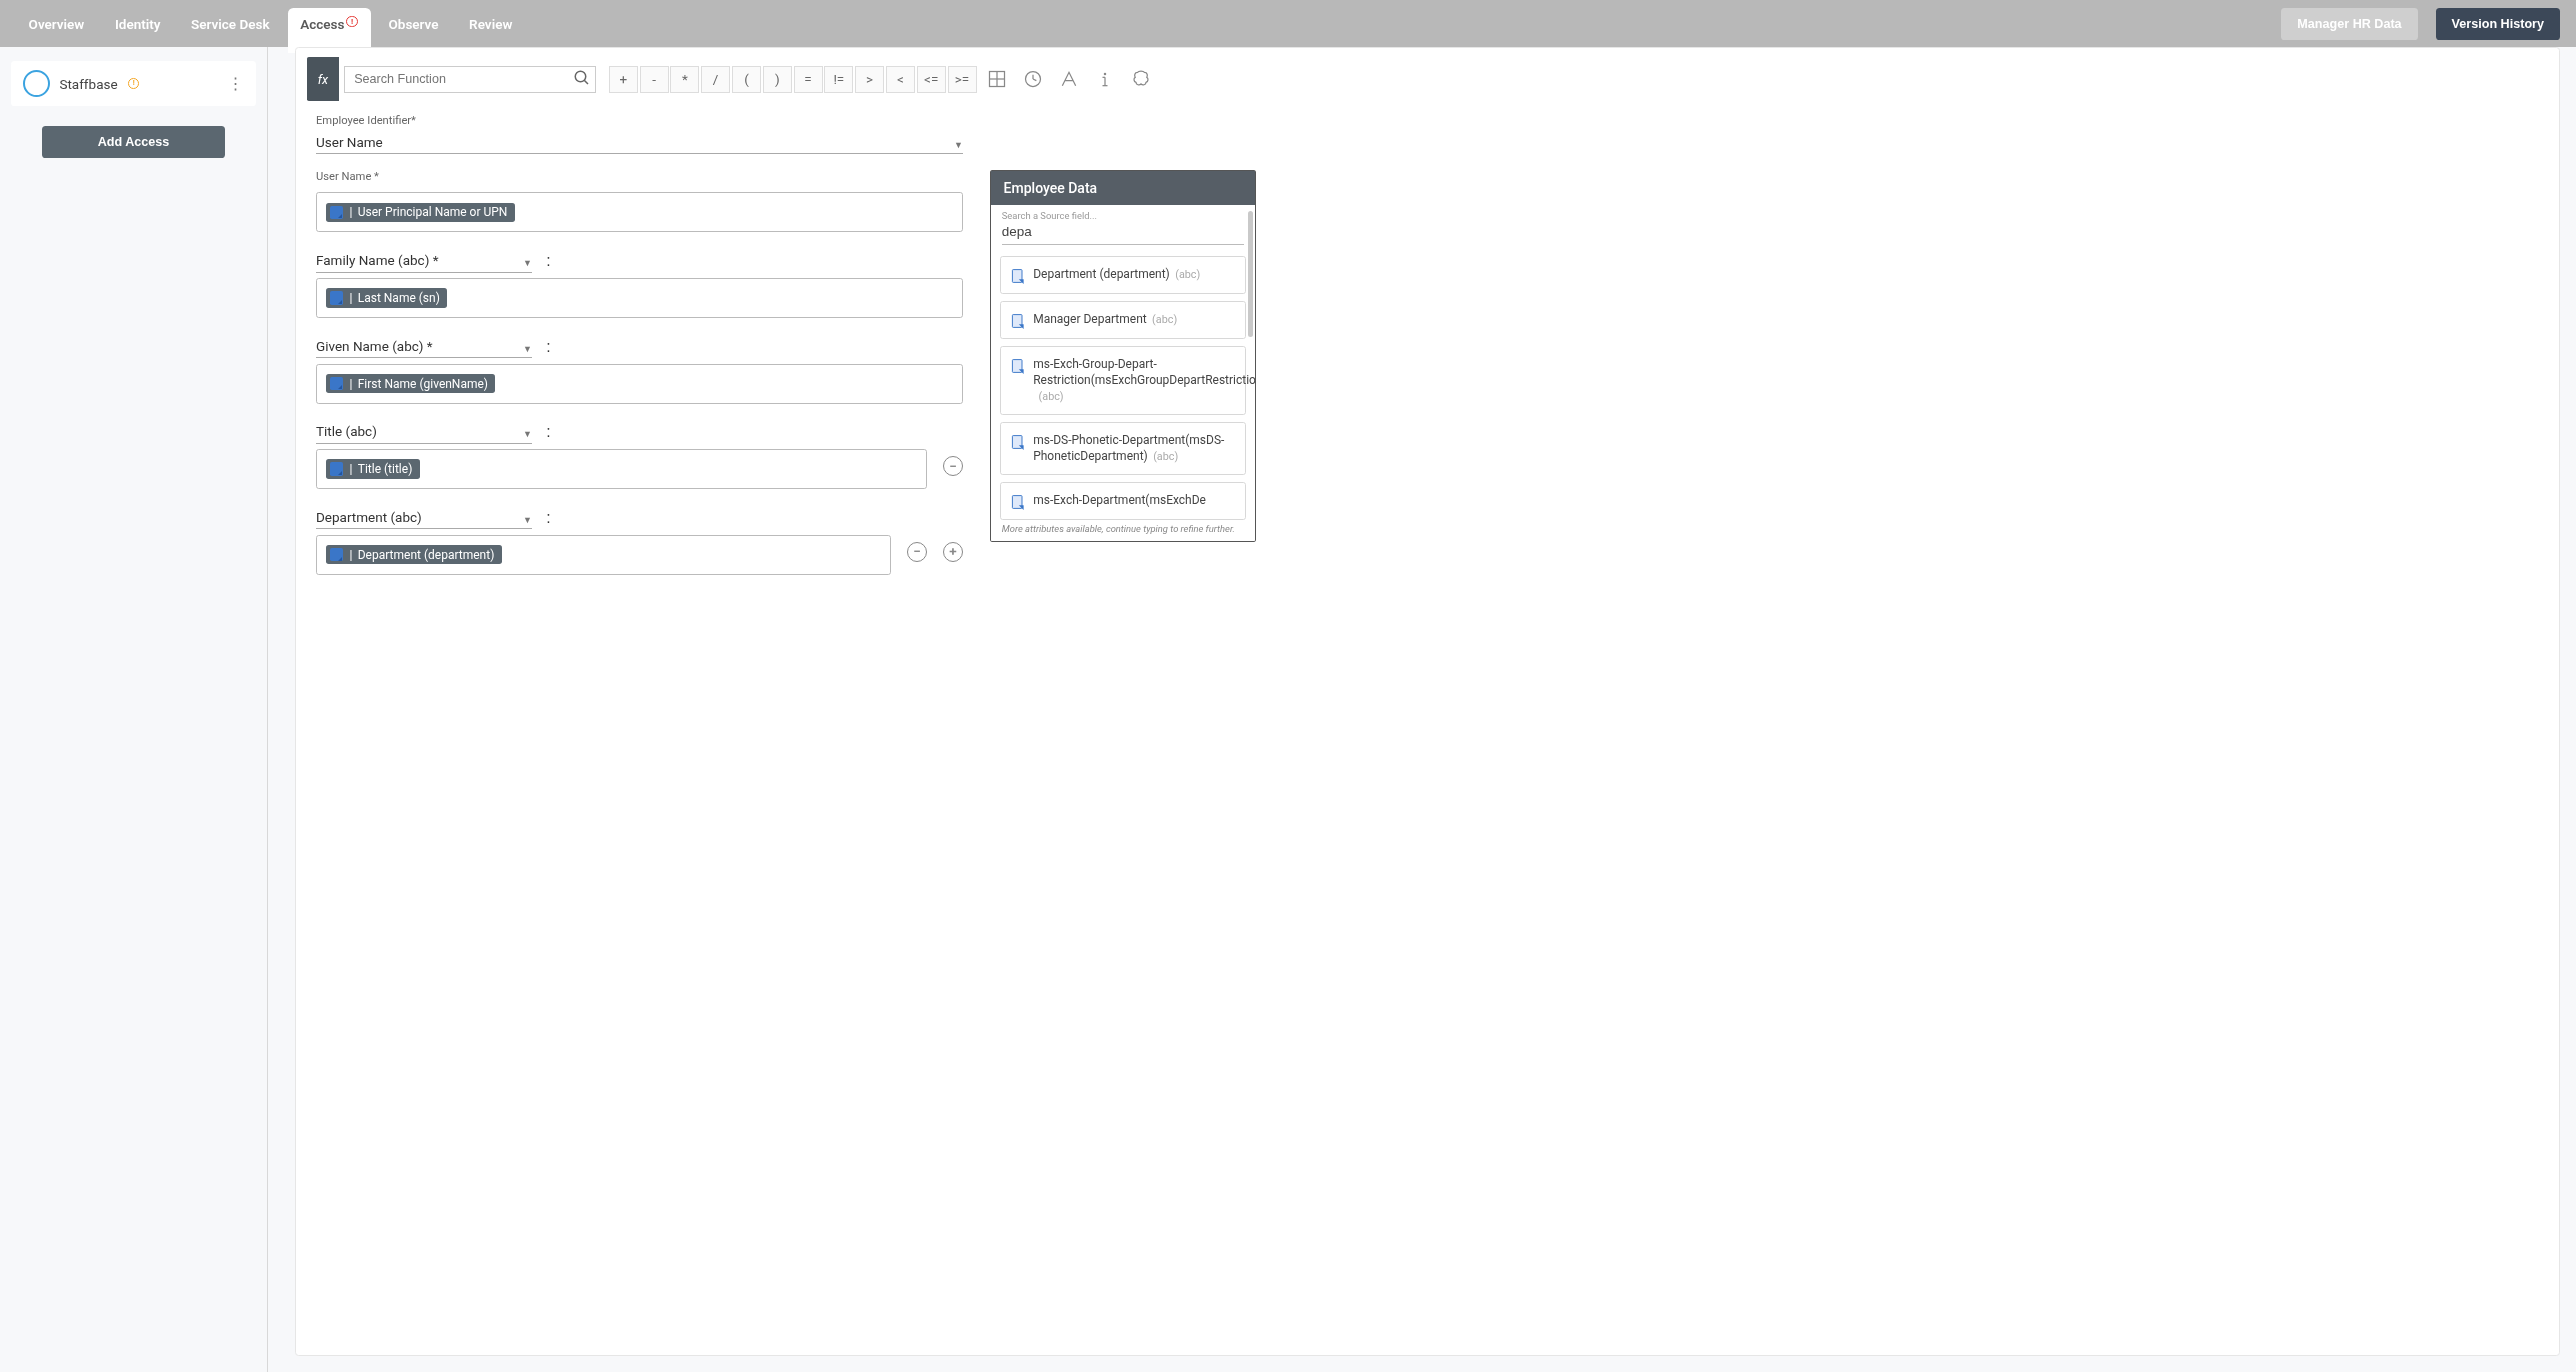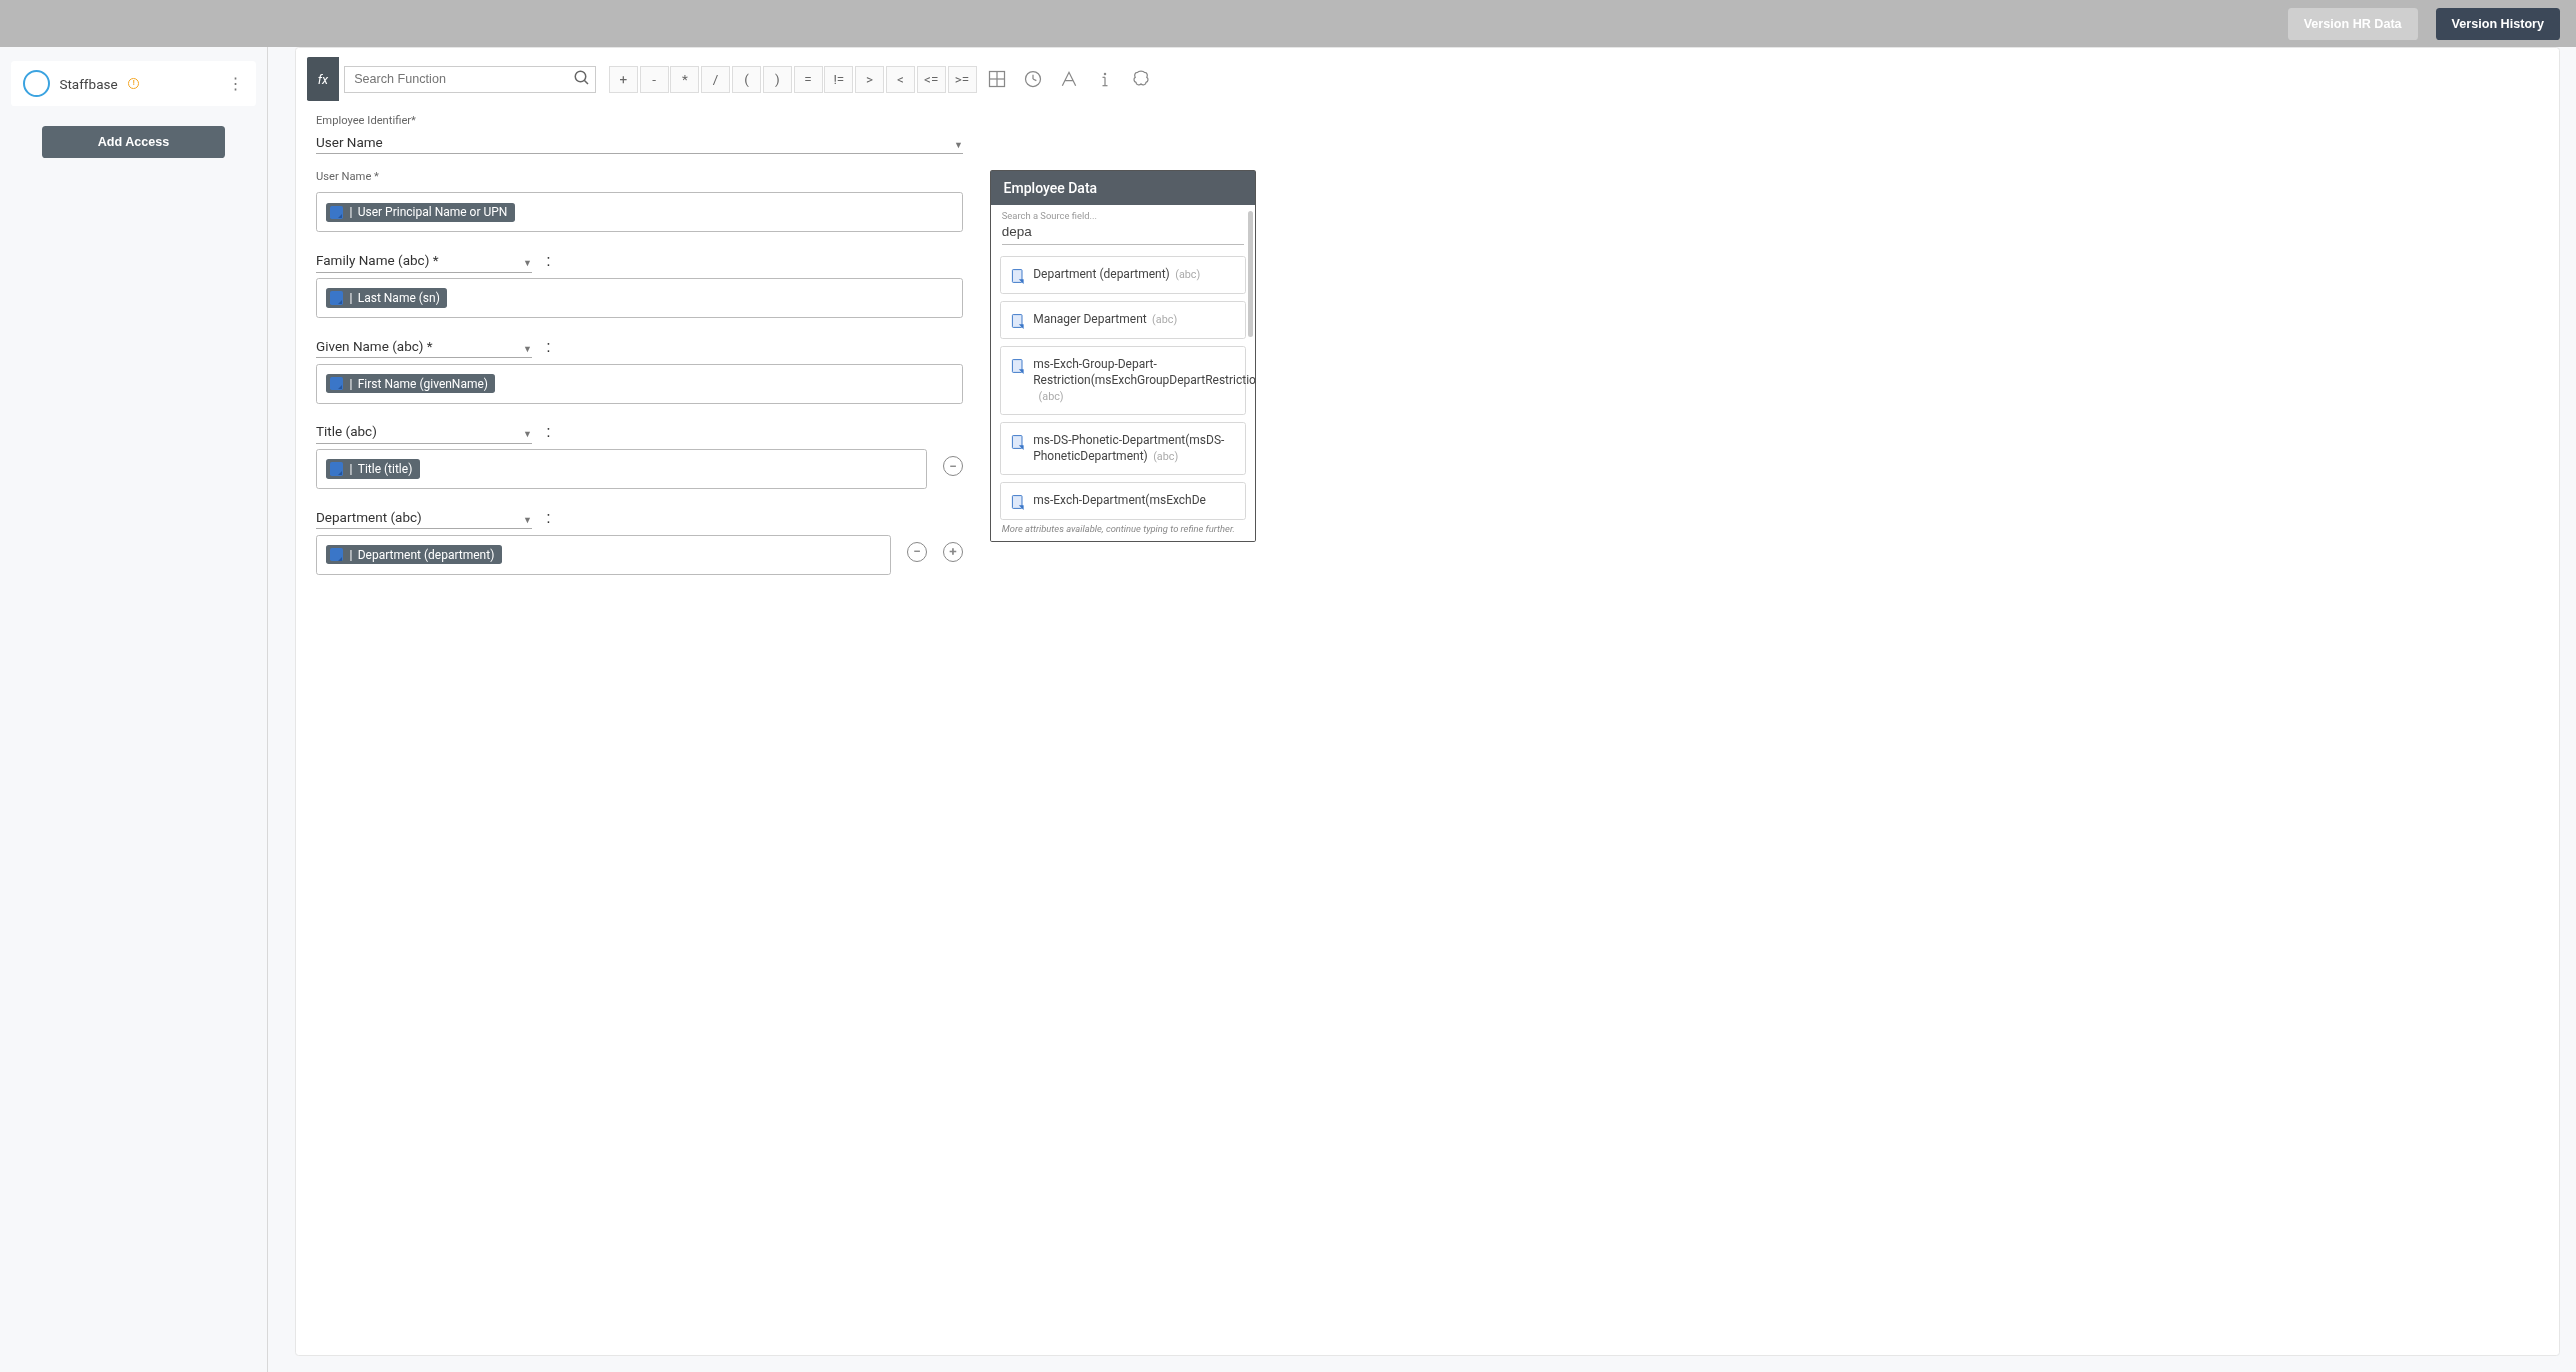--- a/index.html
+++ b/index.html
@@ -73,22 +73,30 @@
 .emp-scrollbar { position:absolute; right:1.8px; top:40px; width:5.4px; height:126px; background:#c9c9c9; border-radius:2.7px; }
 
 .footer-btns { display:flex; gap:18px; justify-content:flex-start; margin-top: 45px; margin-left: 749px; }
 
 .mag-svg { stroke:#666; fill:none; stroke-width:2; }
 </style>
 </head>
 <body>
 
 <div class="topnav">
+  <div id="nav-tabs" style="display: flex; gap: 5.4px;">
+      <div class="tab">Overview</div>
+      <div class="tab">Identity</div>
+      <div class="tab">Service Desk</div>
+      <div class="tab active">Access<span class="alert-dot">!</span></div>
+      <div class="tab">Observe</div>
+      <div class="tab">Review</div>
+    </div>
   <div class="spacer"></div>
-  <button class="btn btn-light">Version HR Data</button>
+  <button class="btn btn-light">Manager HR Data</button>
   <button class="btn btn-dark" style="margin-left:10.8px;">Version History</button>
 </div>
 
 <div class="layout">
   <div class="sidebar">
     <div class="app-row">
       <div class="app-logo"></div>
       <span class="app-name">Staffbase</span>
         <span class="warn-badge">!</span>
       <span class="kebab">⋮</span>

